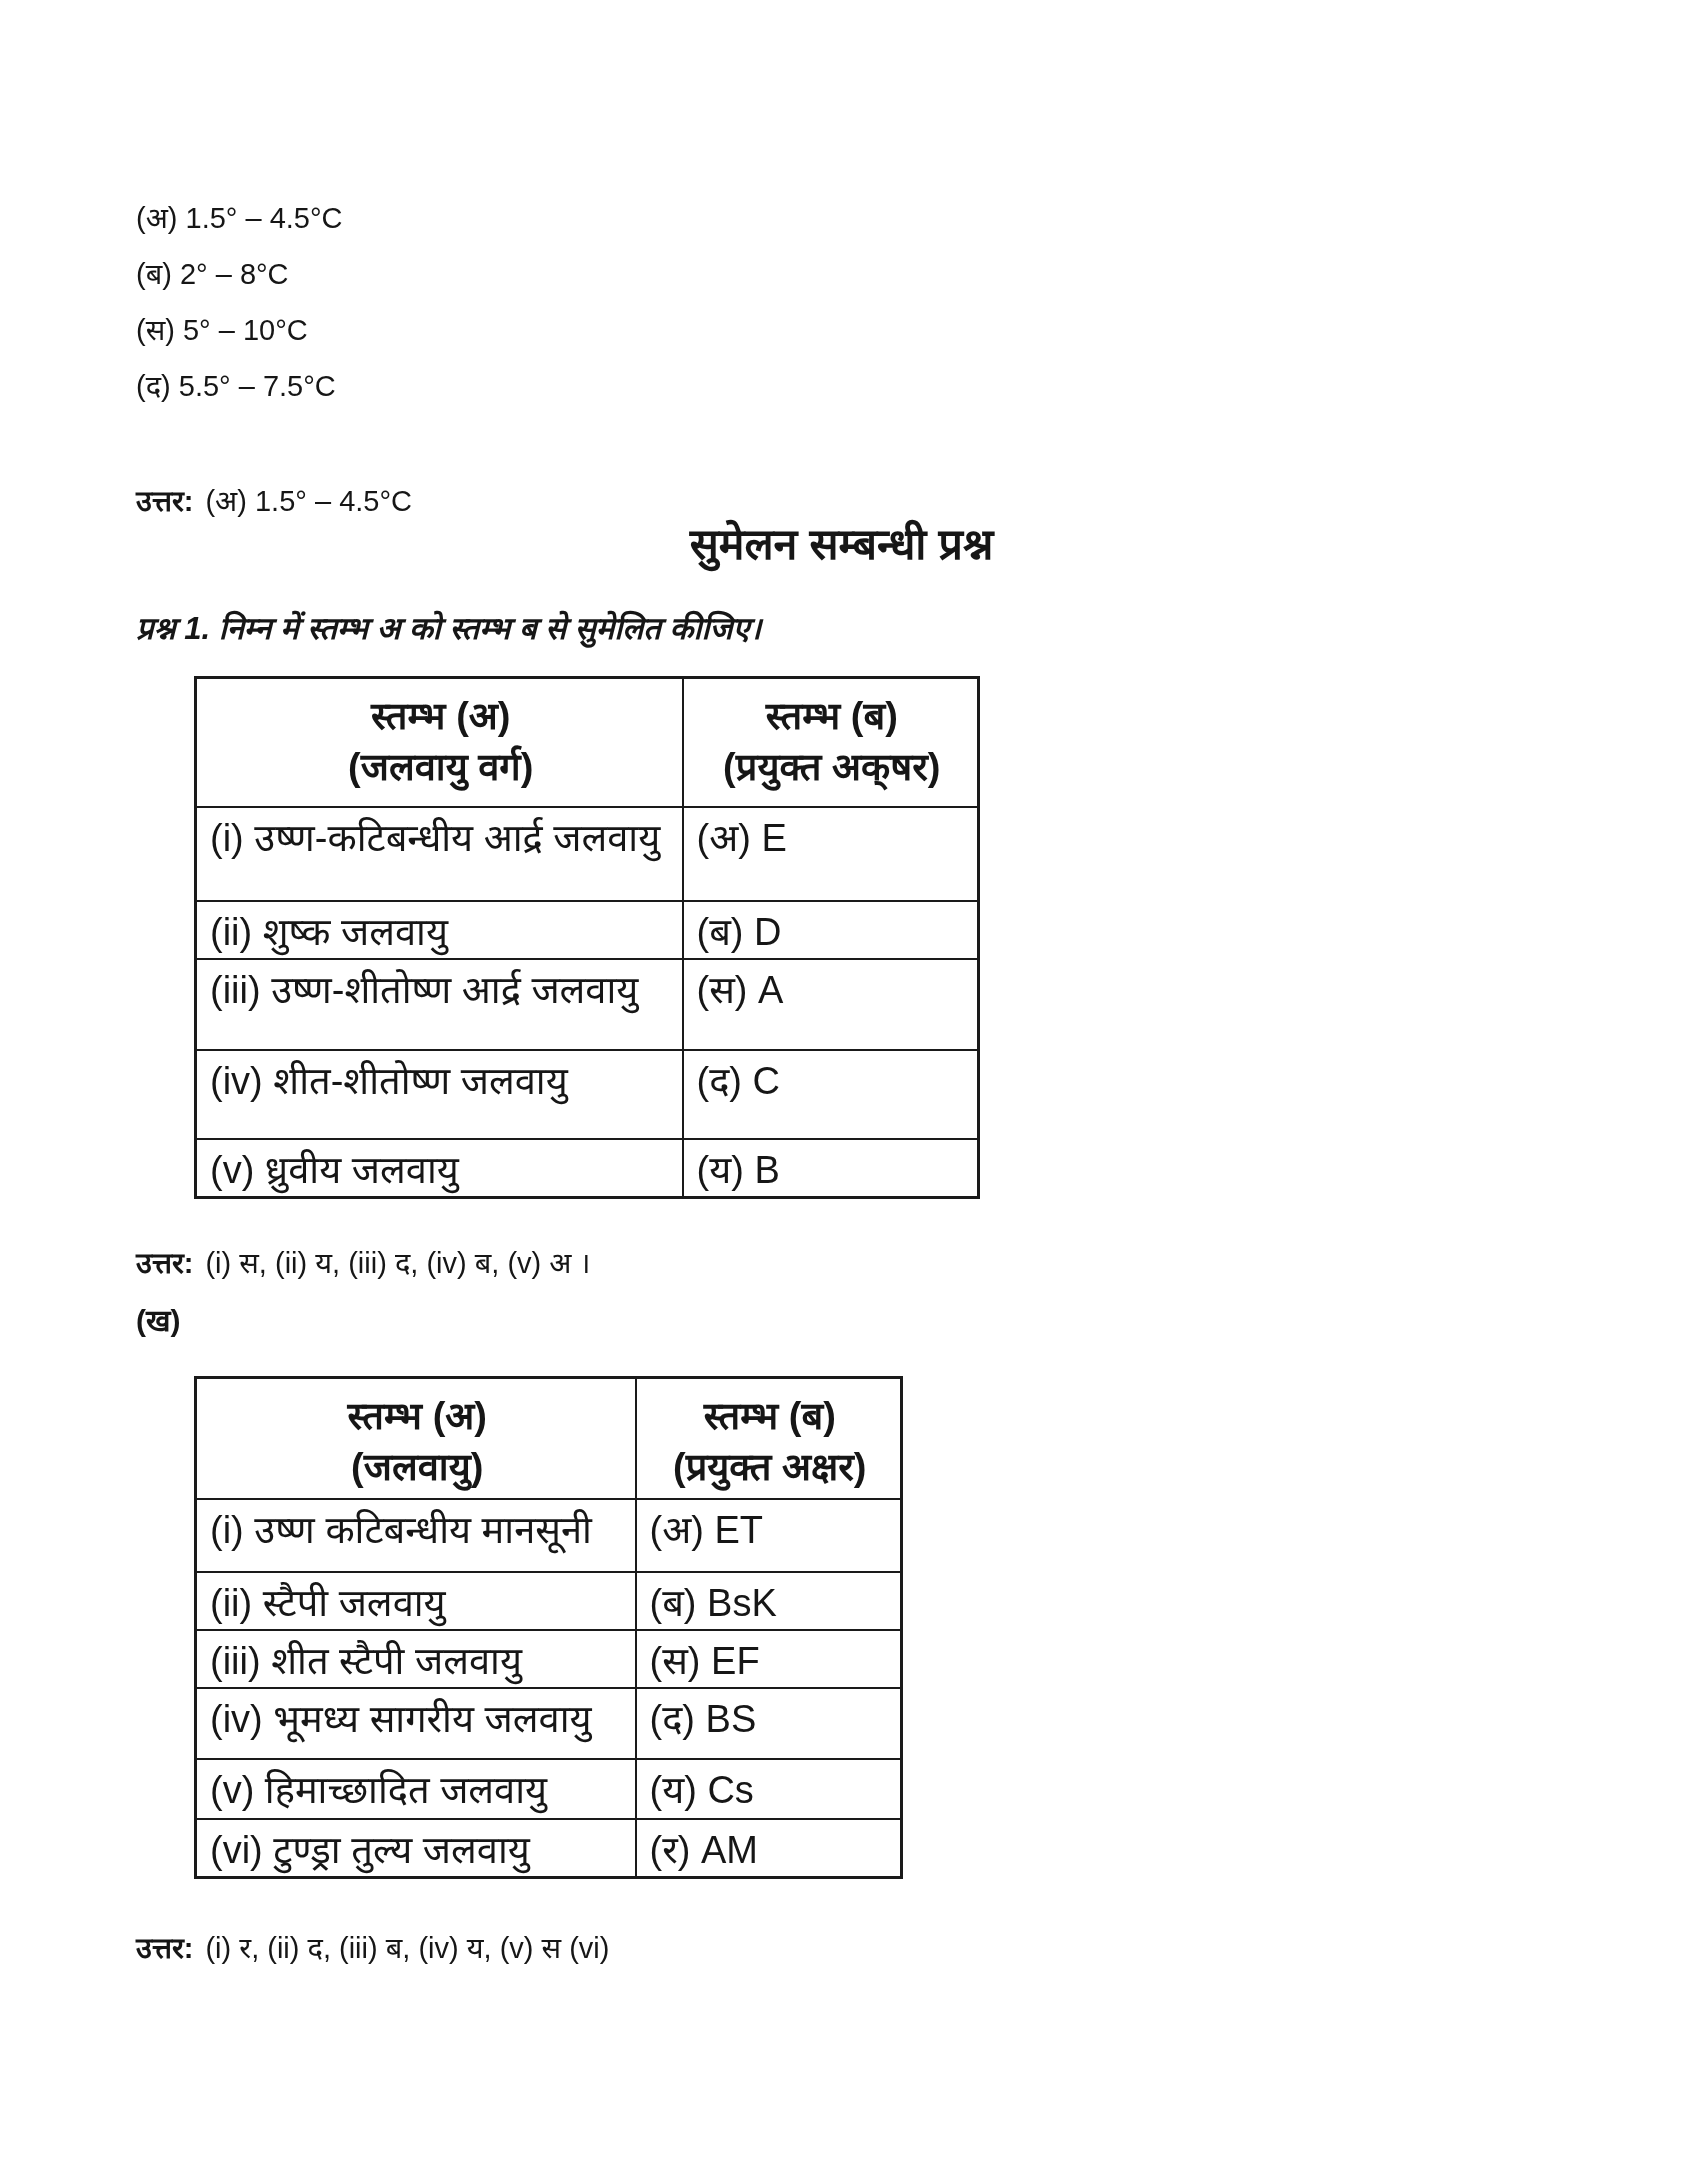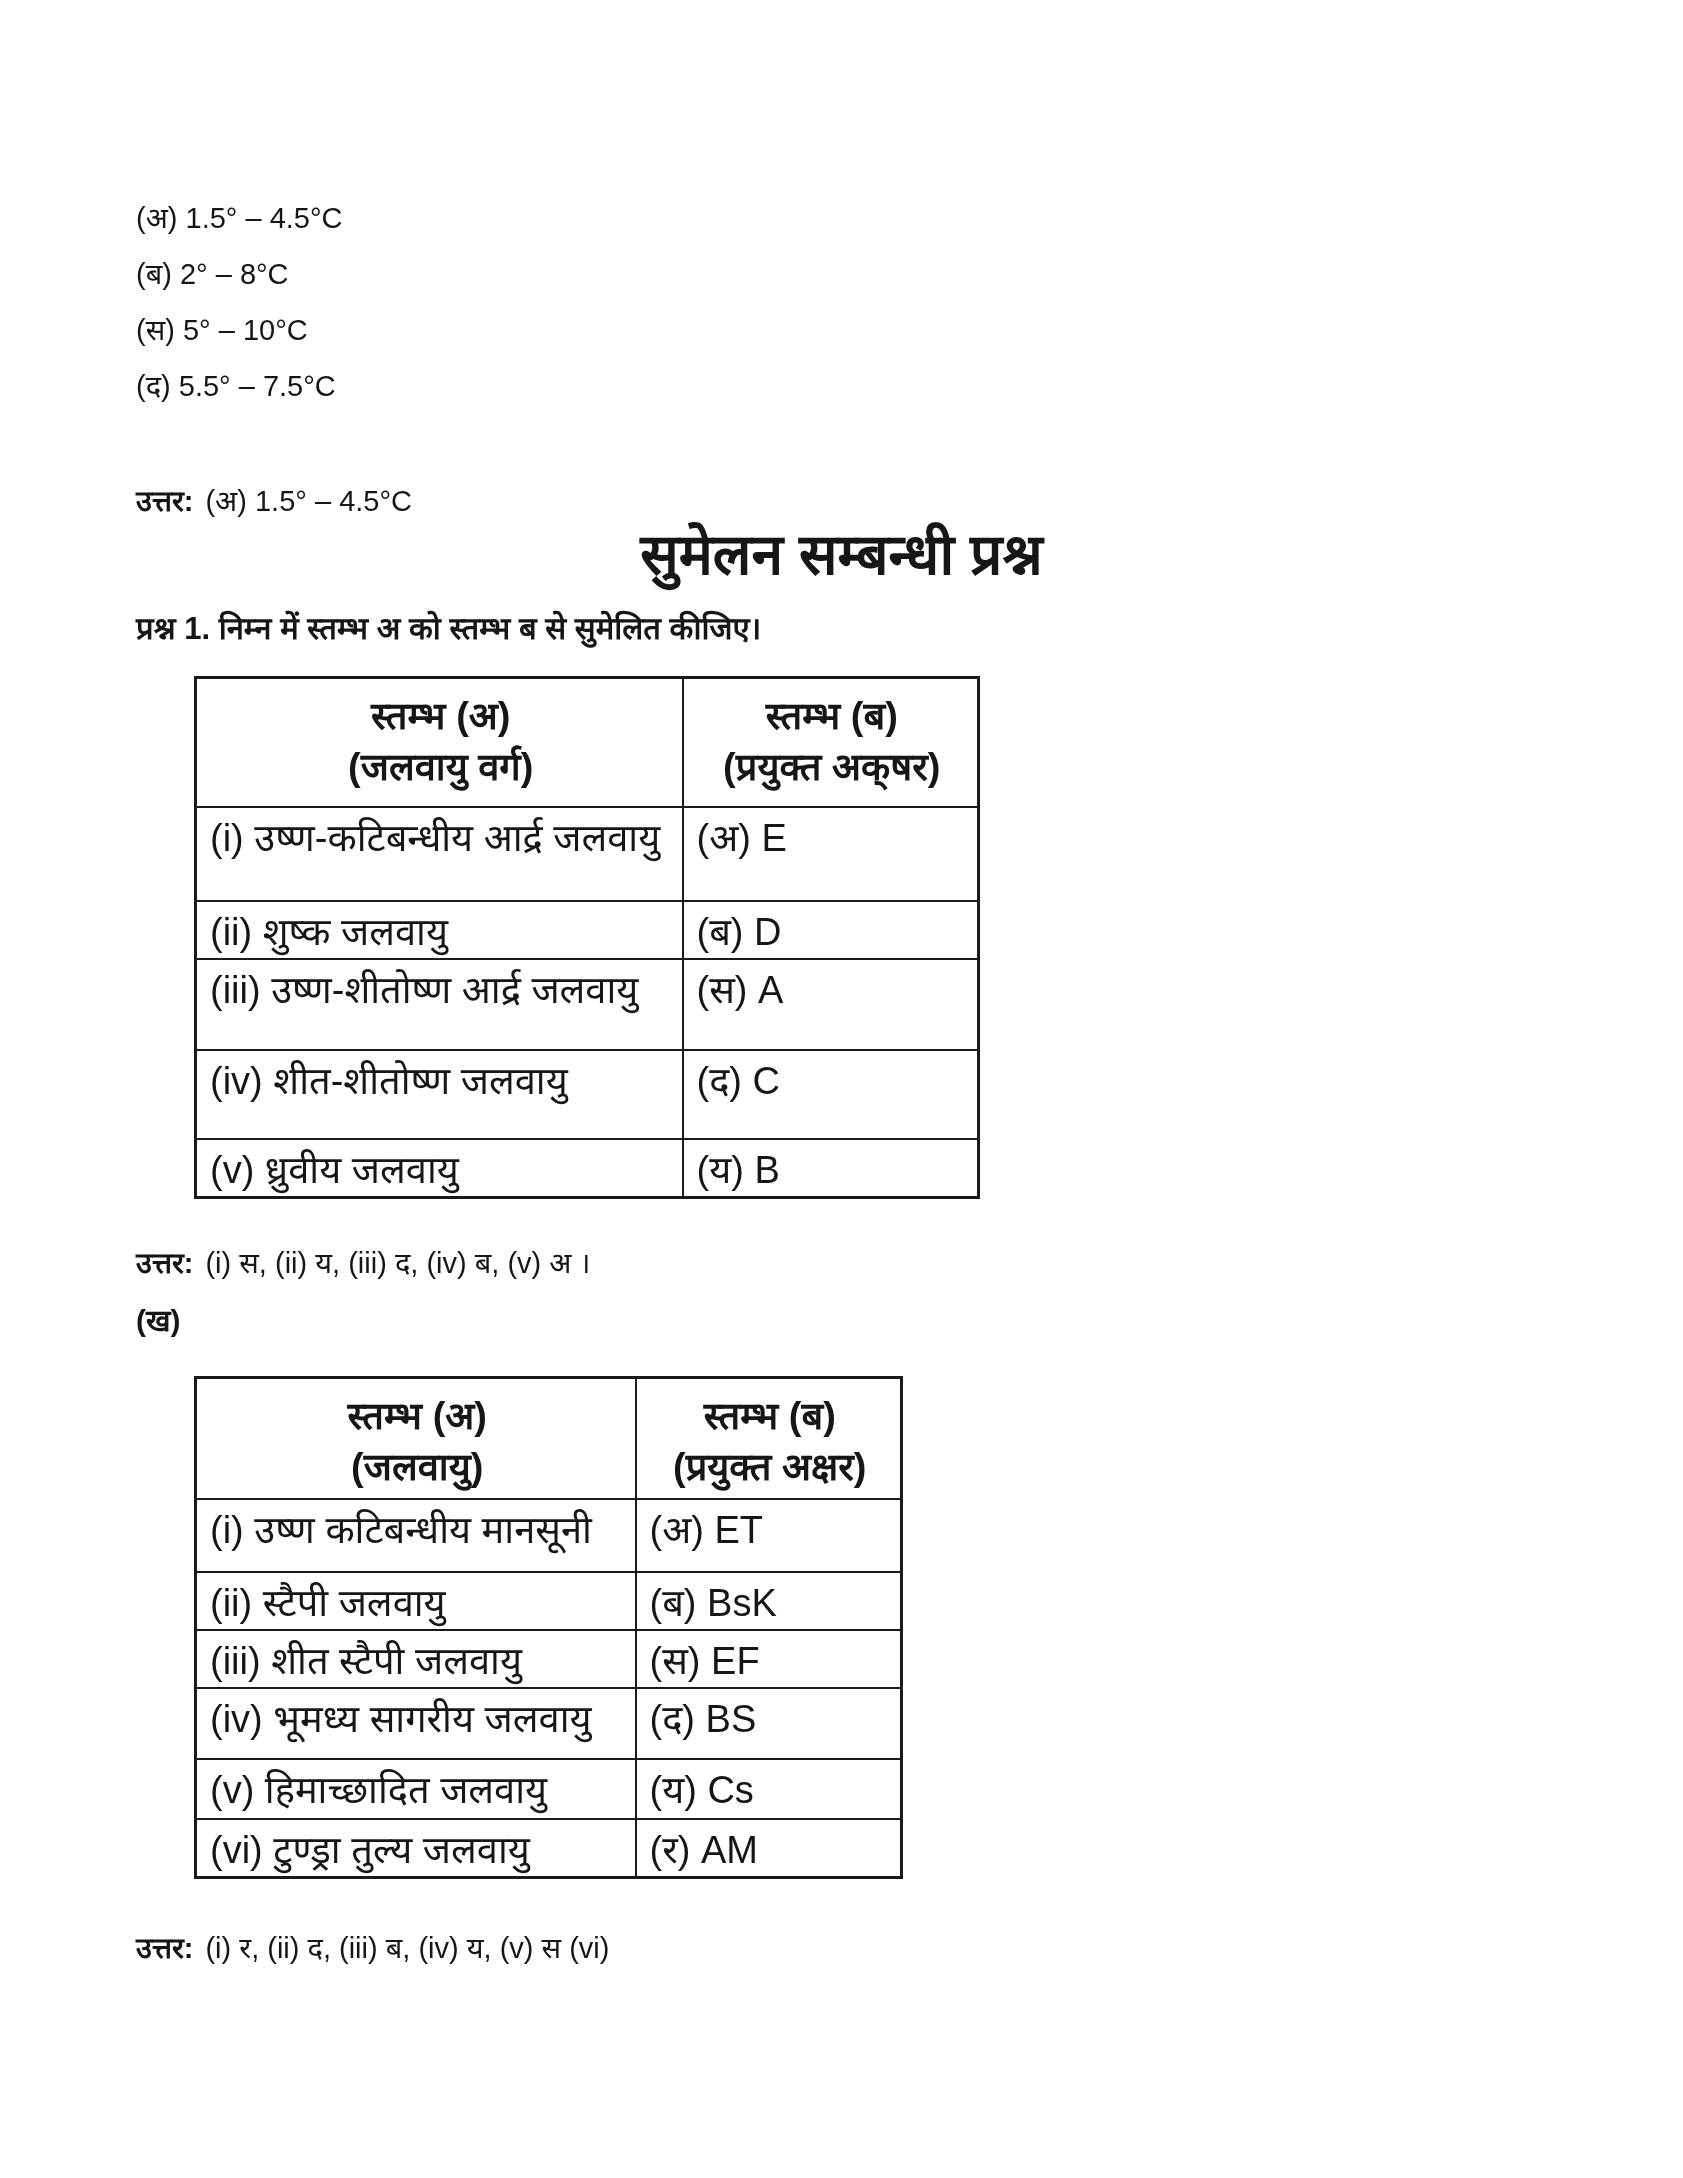--- a/index.html
+++ b/index.html
@@ -32,30 +32,31 @@
   }
   #answer1 { top: 446px; }
   #answer2 { top: 1208px; text-align: center; }
   #answer3 { top: 1893px; }
   .ans-label { font-weight: bold; margin-right: 12px; }
 
   
   #section-heading {
     top: 513px; left: 0; width: 1683px;
     text-align: center;
-    font-size: 57px;
+    font-size: 43px;
     font-weight: bold;
   }
 
   
   #question {
     top: 606px; left: 136px;
     font-size: 31px;
     font-weight: bold;
     white-space: nowrap;
+    font-style: italic;
   }
 
   
   #sub-label {
     top: 1299px; left: 136px;
     font-size: 30px;
     font-weight: bold;
   }
 
   

